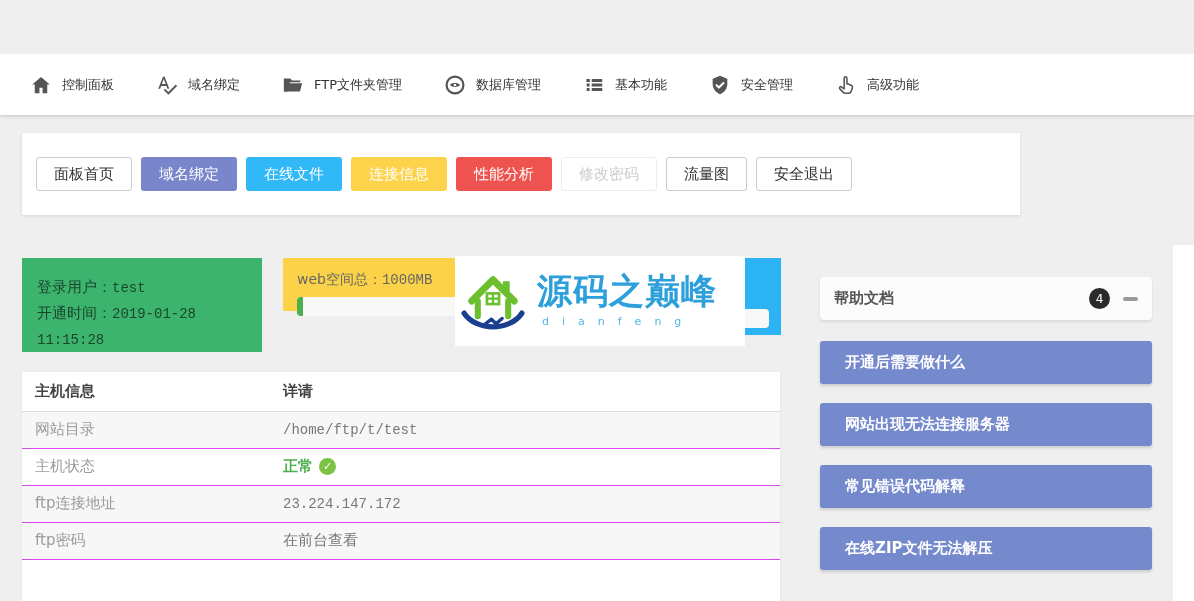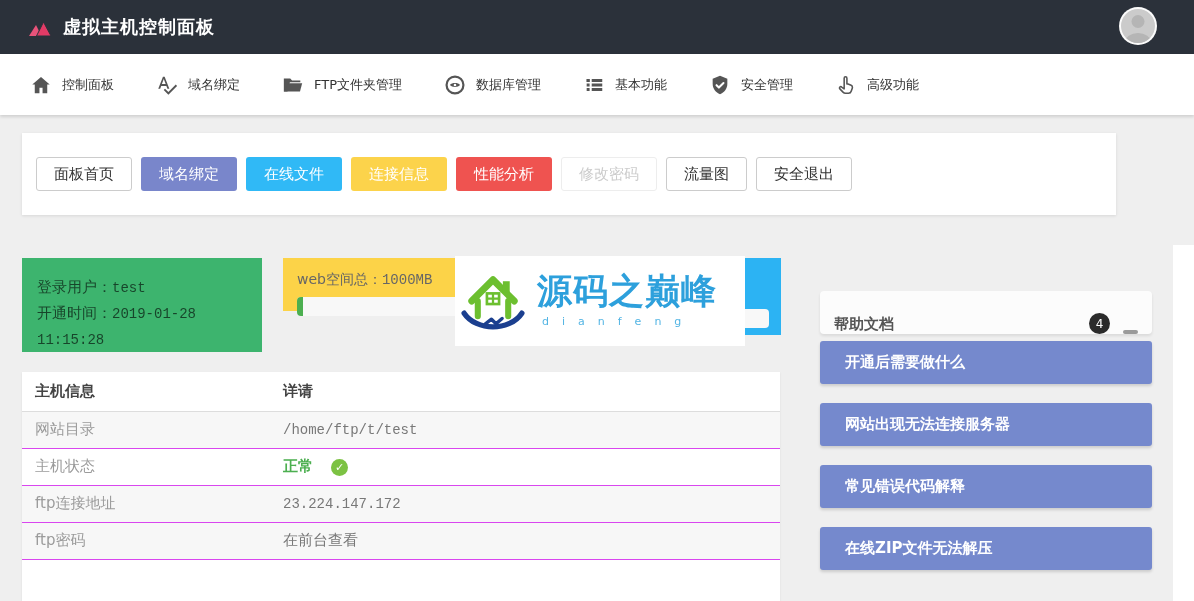--- a/index.html
+++ b/index.html
@@ -14,21 +14,21 @@
   .avatar .head { position:absolute; left:50%; top:6px; transform:translateX(-50%); width:13px; height:13px; border-radius:50%; background:#b5b5b5; }
   .avatar .shoulders { position:absolute; left:50%; bottom:-8px; transform:translateX(-50%); width:26px; height:18px; border-radius:50%; background:#b5b5b5; }
 
   
   .navbar { position:absolute; top:54px; left:0; width:100%; height:61px; background:#ffffff; box-shadow:0 2px 3px rgba(0,0,0,.13); display:flex; align-items:center; gap:42px; padding-left:30px; }
   .nav-item { display:flex; align-items:center; gap:10px; font-size:13px; color:#333; cursor:pointer; white-space:nowrap; }
   .nav-ic { width:22px; height:22px; display:flex; align-items:center; justify-content:center; color:#555; }
   .nav-ic svg { width:22px; height:22px; }
 
   
-  .quick-card { position:absolute; left:22px; top:133px; width:1094px; height:82px; background:#ffffff; box-shadow:0 1px 3px rgba(0,0,0,.10); display:flex; align-items:center; gap:9px; padding-left:14px; }
+  .quick-card { position:absolute; left:22px; top:133px; width:998px; height:82px; background:#ffffff; box-shadow:0 1px 3px rgba(0,0,0,.10); display:flex; align-items:center; gap:9px; padding-left:14px; }
   .qbtn { height:34px; padding:0 17px; font-size:15px; display:flex; align-items:center; border-radius:3px; border:1px solid transparent; cursor:pointer; white-space:nowrap; }
   .qbtn.v-default   { background:#fff; border-color:#cccccc; color:#333; }
   .qbtn.v-indigo    { background:#7986cb; color:#fff; }
   .qbtn.v-lightblue { background:#30b9f6; color:#fff; }
   .qbtn.v-yellow    { background:#fcd34b; color:#fff; }
   .qbtn.v-red       { background:#ef5350; color:#fff; }
   .qbtn.v-muted     { background:#fff; border-color:#ededed; color:#cccccc; }
 
   
   .card-green { position:absolute; left:22px; top:258px; width:240px; height:94px; background:#3db46e; color:rgba(0,0,0,.62); font-size:15px; padding:17px 15px 0; line-height:25px; }
@@ -47,51 +47,38 @@
 
   
   .host-card { position:absolute; left:22px; top:372px; width:758px; height:245px; background:#ffffff; box-shadow:0 1px 2px rgba(0,0,0,.08); }
   .host-card table { width:100%; border-collapse:collapse; font-size:15px; }
   .host-card th { text-align:left; height:39px; padding-left:13px; color:#444; font-weight:bold; border-bottom:1px solid #dddddd; }
   .host-card th:first-child { width:248px; }
   .host-card td { height:37px; padding-left:13px; border-bottom:1px solid #d946ef; }
   .host-card tr.striped { background:#f7f7f7; }
   td.c-label { color:#9b9b9b; }
   td.c-value { color:#787878; }
-  .status-ok { color:#4caf50; font-weight:bold; display:inline-flex; align-items:flex-end; gap:18px; }
+  .status-ok { color:#4caf50; font-weight:bold; display:inline-flex; align-items:center; gap:6px; }
   .check-circle { width:17px; height:17px; border-radius:50%; background:#7cc243; color:#fff; font-size:11px; font-weight:bold; display:inline-flex; align-items:center; justify-content:center; }
 
   
-  .help-header { position:absolute; left:820px; top:291px; width:332px; height:43px; background:#fcfcfc; border-radius:4px; box-shadow:0 2px 3px rgba(0,0,0,.09); display:flex; align-items:flex-end; padding:0 14px; }
+  .help-header { position:absolute; left:820px; top:277px; width:332px; height:43px; background:#fcfcfc; border-radius:4px; box-shadow:0 2px 3px rgba(0,0,0,.09); display:flex; align-items:center; padding:0 14px; }
   .help-title { font-size:15px; color:#555; font-weight:bold; }
   .help-badge { margin-left:auto; width:21px; height:21px; border-radius:50%; background:#2b2b2b; color:#fff; font-size:12px; display:flex; align-items:center; justify-content:center; }
   .help-minus { margin-left:13px; width:15px; height:4px; background:#9a9a9a; border-radius:2px; cursor:pointer; }
   .help-btn { position:absolute; left:820px; width:332px; height:43px; background:#7589cd; color:#fff; font-weight:bold; font-size:15px; display:flex; align-items:center; padding-left:25px; border-radius:3px; box-shadow:0 2px 3px rgba(0,0,0,.15); cursor:pointer; white-space:nowrap; }
   .hb0 { top:341px; } .hb1 { top:403px; } .hb2 { top:465px; } .hb3 { top:527px; }
 
   .scroll-strip { position:absolute; left:1173px; top:245px; width:21px; height:356px; background:#ffffff; }
 </style>
 </head>
 <body>
 
 <div class="screen">
 
-  <div class="topbar">
-    <span class="brand-logo">
-      <svg width="24" height="19" viewBox="0 0 24 19">
-        <path d="M1 18 L8 7 L13.5 18 Z" fill="#e8537a"></path>
-        <path d="M8.5 18 L15.5 4 L23 18 Z" fill="#e23b66" stroke="#2b313a" stroke-width="1"></path>
-      </svg>
-    </span>
-    <span class="topbar-title">虚拟主机控制面板</span>
-    <span class="avatar">
-      <span class="head"></span>
-      <span class="shoulders"></span>
-    </span>
-  </div>
 
   <div class="navbar">
     <div class="nav-item">
       <span class="nav-ic">
         <svg viewBox="0 0 24 24" fill="#555">
             <path d="M12 3.2 2.5 11.5h2.7V21h5.1v-6h3.4v6h5.1v-9.5h2.7z"></path>
           </svg>
       </span>
       <span>控制面板</span>
     </div>

